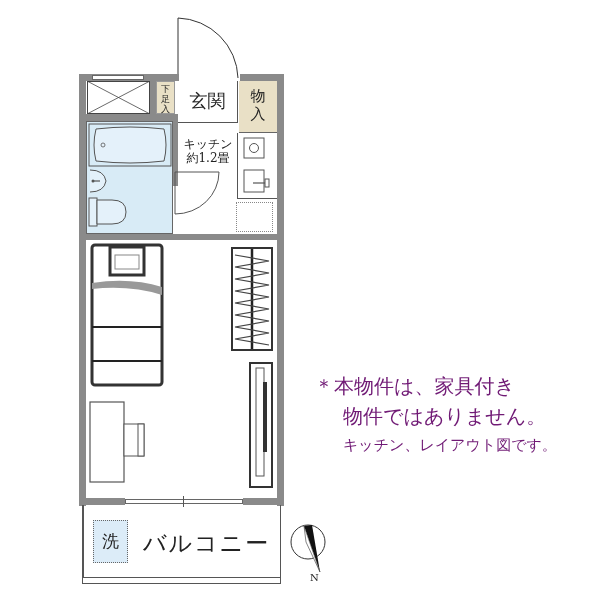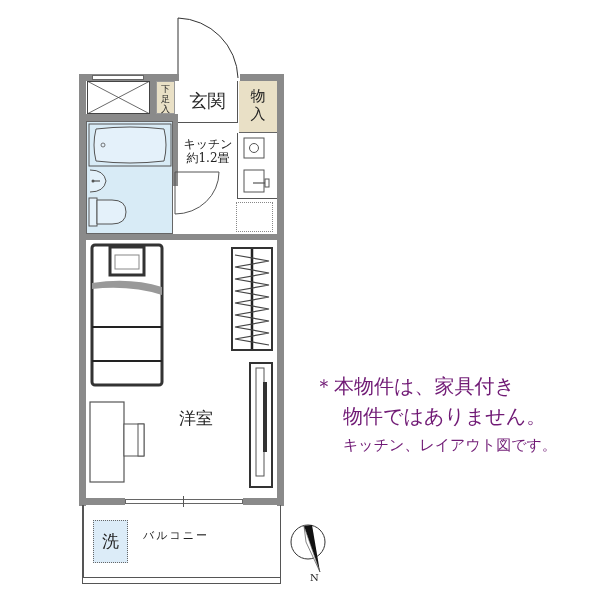--- a/index.html
+++ b/index.html
@@ -96,21 +96,20 @@
 <svg class="abs" style="left:243px;top:169px;width:30px;height:24px;" viewBox="0 0 30 24">
   <rect x="1" y="1" width="20" height="22" fill="#fff" stroke="#555" stroke-width="1"></rect>
   <line x1="10" y1="14" x2="24" y2="14" stroke="#555" stroke-width="1.2"></line>
   <rect x="22" y="10" width="4" height="8" fill="#fff" stroke="#555" stroke-width="1"></rect>
 </svg>
 
 <div class="abs" style="left:236px;top:202px;width:37px;height:30px;border:1px dotted #888;"></div>
 
 <div class="abs" style="left:86px;top:240px;width:191px;height:258px;">
   <div class="lbl" style="left:60px;top:168px;font-size:17px;line-height:20px;width:100px;">
-    <div>洋室</div>
   </div>
 </div>
 
 <svg class="abs" style="left:90px;top:243px;width:74px;height:144px;" viewBox="0 0 74 144">
   <rect x="2" y="2" width="70" height="140" rx="3" fill="#fff" stroke="#333" stroke-width="3"></rect>
   <rect x="20" y="4" width="34" height="28" fill="#fff" stroke="#333" stroke-width="3"></rect>
   <rect x="25" y="12" width="24" height="14" fill="#fff" stroke="#888" stroke-width="1"></rect>
   <path d="M2 40 Q40 34 72 44 L72 52 Q40 42 2 46 Z" fill="#999"></path>
   <line x1="2" y1="84" x2="72" y2="84" stroke="#222" stroke-width="2"></line>
   <line x1="2" y1="118" x2="72" y2="118" stroke="#222" stroke-width="2"></line>
@@ -133,21 +132,21 @@
   <rect x="36" y="24" width="20" height="32" fill="#fff" stroke="#555" stroke-width="1"></rect>
   <rect x="50" y="24" width="6" height="32" fill="#fff" stroke="#555" stroke-width="1"></rect>
 </svg>
 
 <div class="abs" style="left:82px;top:505px;width:199px;height:79px;border:1px solid #555;border-top:none;">
   <div class="abs" style="left:0;top:0;width:1px;height:72px;background:#555;"></div>
   <div class="abs" style="left:0;top:72px;width:197px;height:1px;background:#555;"></div>
   <div class="abs" style="left:10px;top:15px;width:35px;height:43px;background:#dcecf8;border:1px dotted #666;">
     <div class="lbl" style="left:0;right:0;top:11px;font-size:17px;">洗</div>
   </div>
-  <div class="lbl" style="left:60px;top:25px;font-size:11px;letter-spacing:2px;text-align:center;">バルコニー</div>
+  <div class="lbl" style="left:60px;top:25px;font-size:23px;letter-spacing:2px;text-align:center;">バルコニー</div>
 </div>
 
 <svg class="abs" style="left:288px;top:522px;width:44px;height:64px;" viewBox="0 0 44 64">
   <circle cx="20" cy="20" r="17" fill="#fff" stroke="#333" stroke-width="1"></circle>
   <path d="M16 4 L24 3 L32 50 Z" fill="#111"></path>
   <path d="M16 4 L32 50 L18 20 Z" fill="#fff" stroke="#333" stroke-width="0.6"></path>
 </svg>
 <div class="abs lbl" style="left:310px;top:572px;font-size:10px;">N</div>
 
 <div class="note" style="left:314px;top:373px;font-size:20px;">＊本物件は、家具付き</div>

